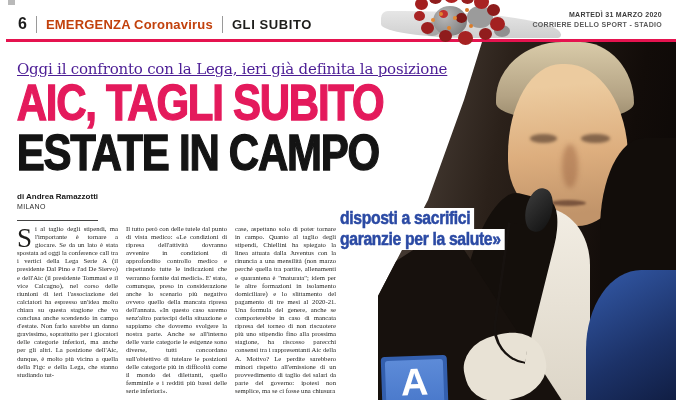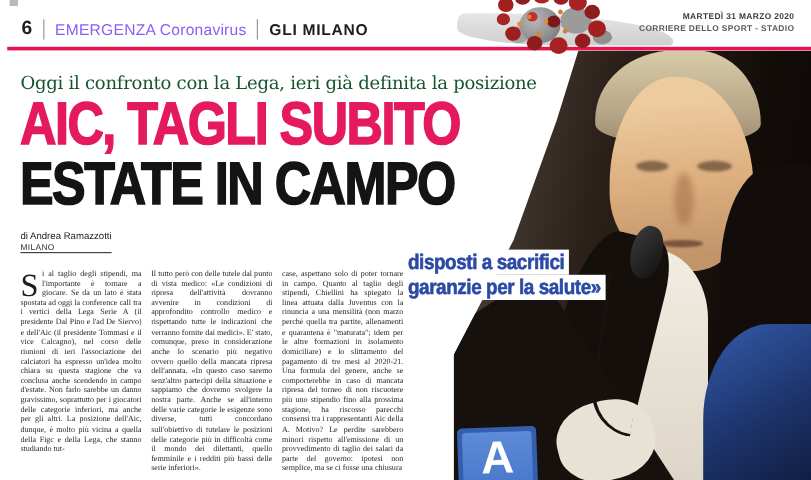--- a/index.html
+++ b/index.html
@@ -5,21 +5,21 @@
   html,body{margin:0;padding:0;background:#fff;}
   .page{position:relative;width:676px;height:400px;background:#fff;overflow:hidden;
         font-family:"Liberation Sans",sans-serif;}
   .abs{position:absolute;}
 
   
   .corner-mark{left:8px;top:0;width:7px;height:5px;background:#b9b9b9;}
   .header-row{left:18px;top:13px;height:22px;display:flex;align-items:center;gap:9px;z-index:6;}
   .pagenum{font-size:16px;font-weight:700;color:#1c1c1c;}
   .hdiv{width:1px;height:17px;background:#9a9a9a;}
-  .section-label{font-size:13px;font-weight:400;color:#8b5cf6;letter-spacing:.2px;}
+  .section-label{font-size:13px;font-weight:700;color:#c2410c;letter-spacing:.2px;}
   .section-sub{font-size:13px;font-weight:700;color:#1d1d1b;letter-spacing:.6px;}
   .mast{right:14px;top:10px;text-align:right;line-height:9.5px;z-index:6;}
   .mast .d1{font-size:7px;font-weight:700;color:#3c3c3c;letter-spacing:.3px;}
   .mast .d2{font-size:7px;font-weight:700;color:#5a5a5a;letter-spacing:.3px;}
   .red-rule{left:6px;top:39px;right:0;height:2.5px;background:#e5134f;z-index:2;}
 
   
   .swoosh{left:381px;top:11px;width:180px;height:27px;z-index:1;
           background:linear-gradient(#e3e3e3,#cwhitefff,#d2d2d2);
           background:linear-gradient(#e6e6e6,#cfcfcf);
@@ -33,31 +33,31 @@
          box-shadow:14px -6px 0 0 #8f1d1d,30px -8px 0 1px #b02424,46px -6px 0 0 #971f1f,
                     60px -2px 0 1px #a82222,72px 6px 0 0 #8d1c1c,76px 20px 0 1px #a32020,
                     64px 30px 0 0 #911d1d,44px 34px 0 1px #a62222,24px 32px 0 0 #8f1c1c,
                     6px 24px 0 0 #9d1f1f,-2px 12px 0 -1px #a82424,22px 10px 0 -2px #c03030,
                     40px 14px 0 -1px #7d1717;}
   .v-orange{left:34px;top:18px;width:4px;height:4px;background:#e08330;
          box-shadow:14px 4px 0 0 #e68a35,26px -4px 0 0 #d87c2c,8px 14px 0 0 #e08330,
                     30px 12px 0 0 #d87c2c,-8px 6px 0 0 #e68a35;}
 
   
-  .kicker{left:17px;top:60px;font-family:"DejaVu Serif",serif;font-size:15px;color:#14532d;
-          letter-spacing:-.2px;z-index:4;}
+  .kicker{left:17px;top:60px;font-family:"DejaVu Serif",serif;font-size:15px;color:#4c1d95;
+          letter-spacing:-.2px;z-index:4;text-decoration:underline;}
   .headline{left:15px;font-weight:700;letter-spacing:-1.5px;line-height:48px;font-size:50px;
             transform:scaleX(.84);transform-origin:0 0;white-space:nowrap;z-index:4;
             background:#fff;padding:0 10px 2px 2px;-webkit-text-stroke:1.3px currentColor;}
   .hl1{top:79px;color:#e41a5c;}
   .hl2{top:129px;color:#141414;}
 
   
-  .byline{left:17px;top:192px;font-size:8px;font-weight:400;color:#1a1a1a;
-          border-bottom:1px solid #444;padding-bottom:9px;z-index:4;}
+  .byline{left:17px;top:192px;font-size:8px;font-weight:700;color:#1a1a1a;
+          border-bottom:1px solid #444;padding-bottom:19px;z-index:4;}
   .dateline{left:17px;top:203px;font-size:7px;color:#2c2c2c;letter-spacing:.3px;z-index:4;}
   .columns{left:17px;top:225px;width:320px;height:175px;display:flex;gap:8px;z-index:4;
            font-family:"Liberation Serif",serif;font-size:6.7px;line-height:8.1px;color:#262624;
            text-align:justify;overflow:hidden;}
   .col{width:101px;overflow:hidden;}
   .dropcap{float:left;font-family:"Liberation Serif",serif;font-size:27px;line-height:22px;
            padding:2px 3px 0 0;color:#1d1d1b;}
 
   
   .photo{left:378px;top:42px;width:298px;height:358px;z-index:1;overflow:hidden;
@@ -106,21 +106,21 @@
 
 <div class="page">
 
   <div class="abs corner-mark"></div>
 
   <div class="abs header-row">
     <span class="pagenum">6</span>
     <span class="hdiv"></span>
     <span class="section-label">EMERGENZA Coronavirus</span>
     <span class="hdiv"></span>
-    <span class="section-sub">GLI MILANO</span>
+    <span class="section-sub">GLI SUBITO</span>
   </div>
 
   <div class="abs mast">
     <div class="d1">MARTEDÌ 31 MARZO 2020</div>
     <div class="d2">CORRIERE DELLO SPORT - STADIO</div>
   </div>
 
   <div class="abs swoosh"></div>
   <div class="abs virus">
     <span class="v-grey"></span>

